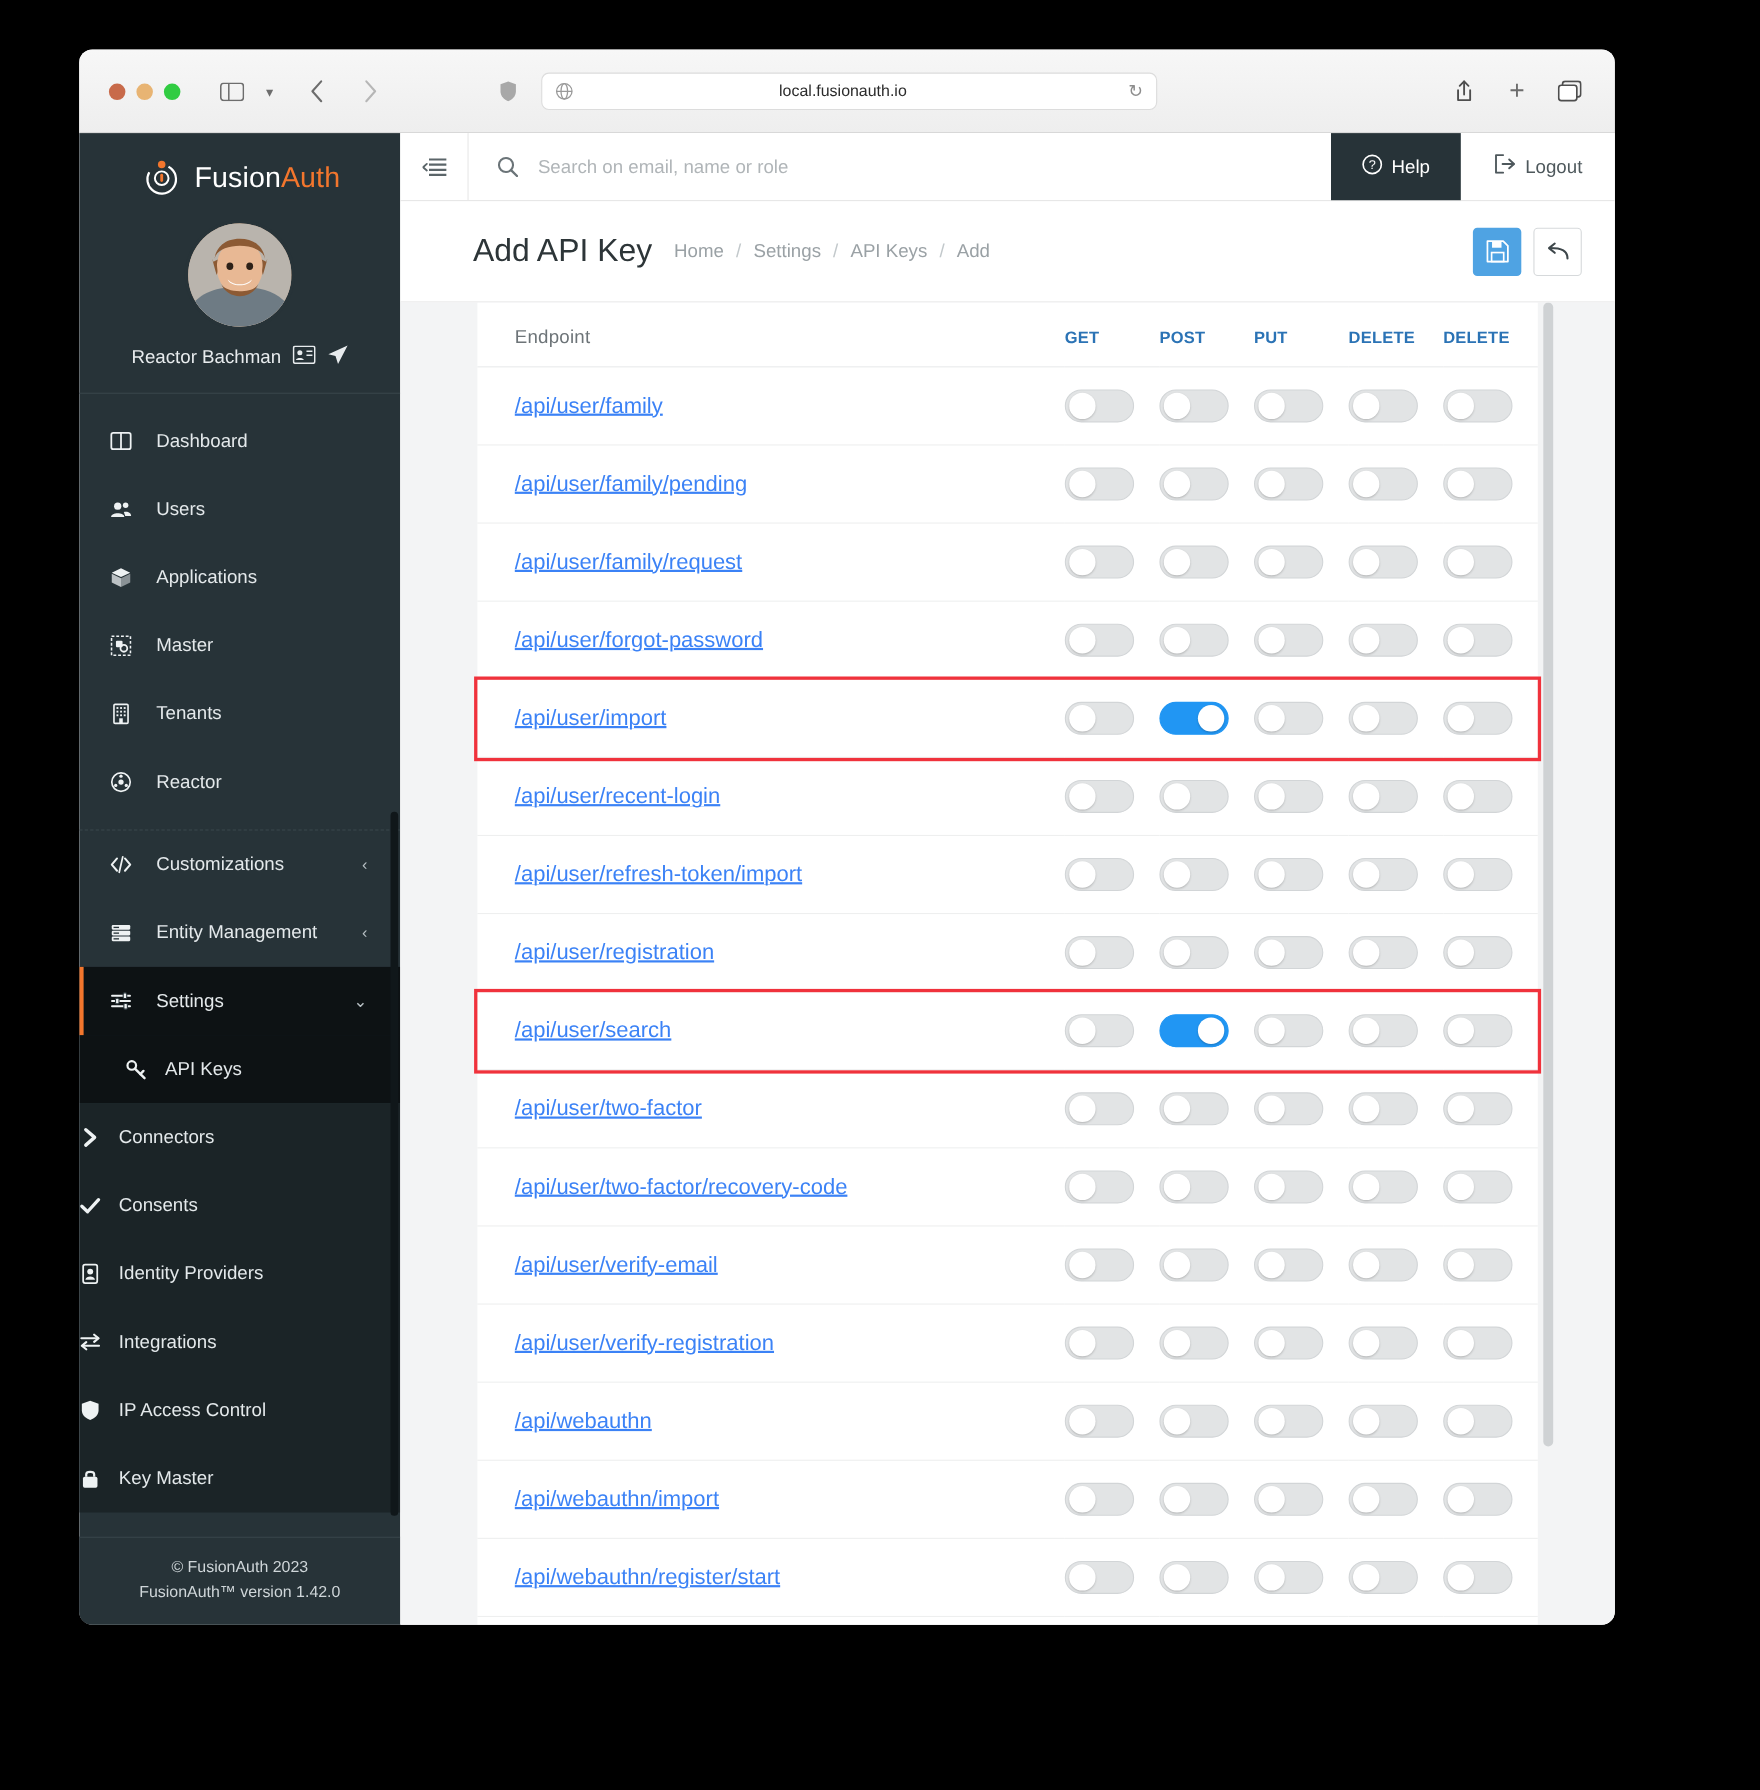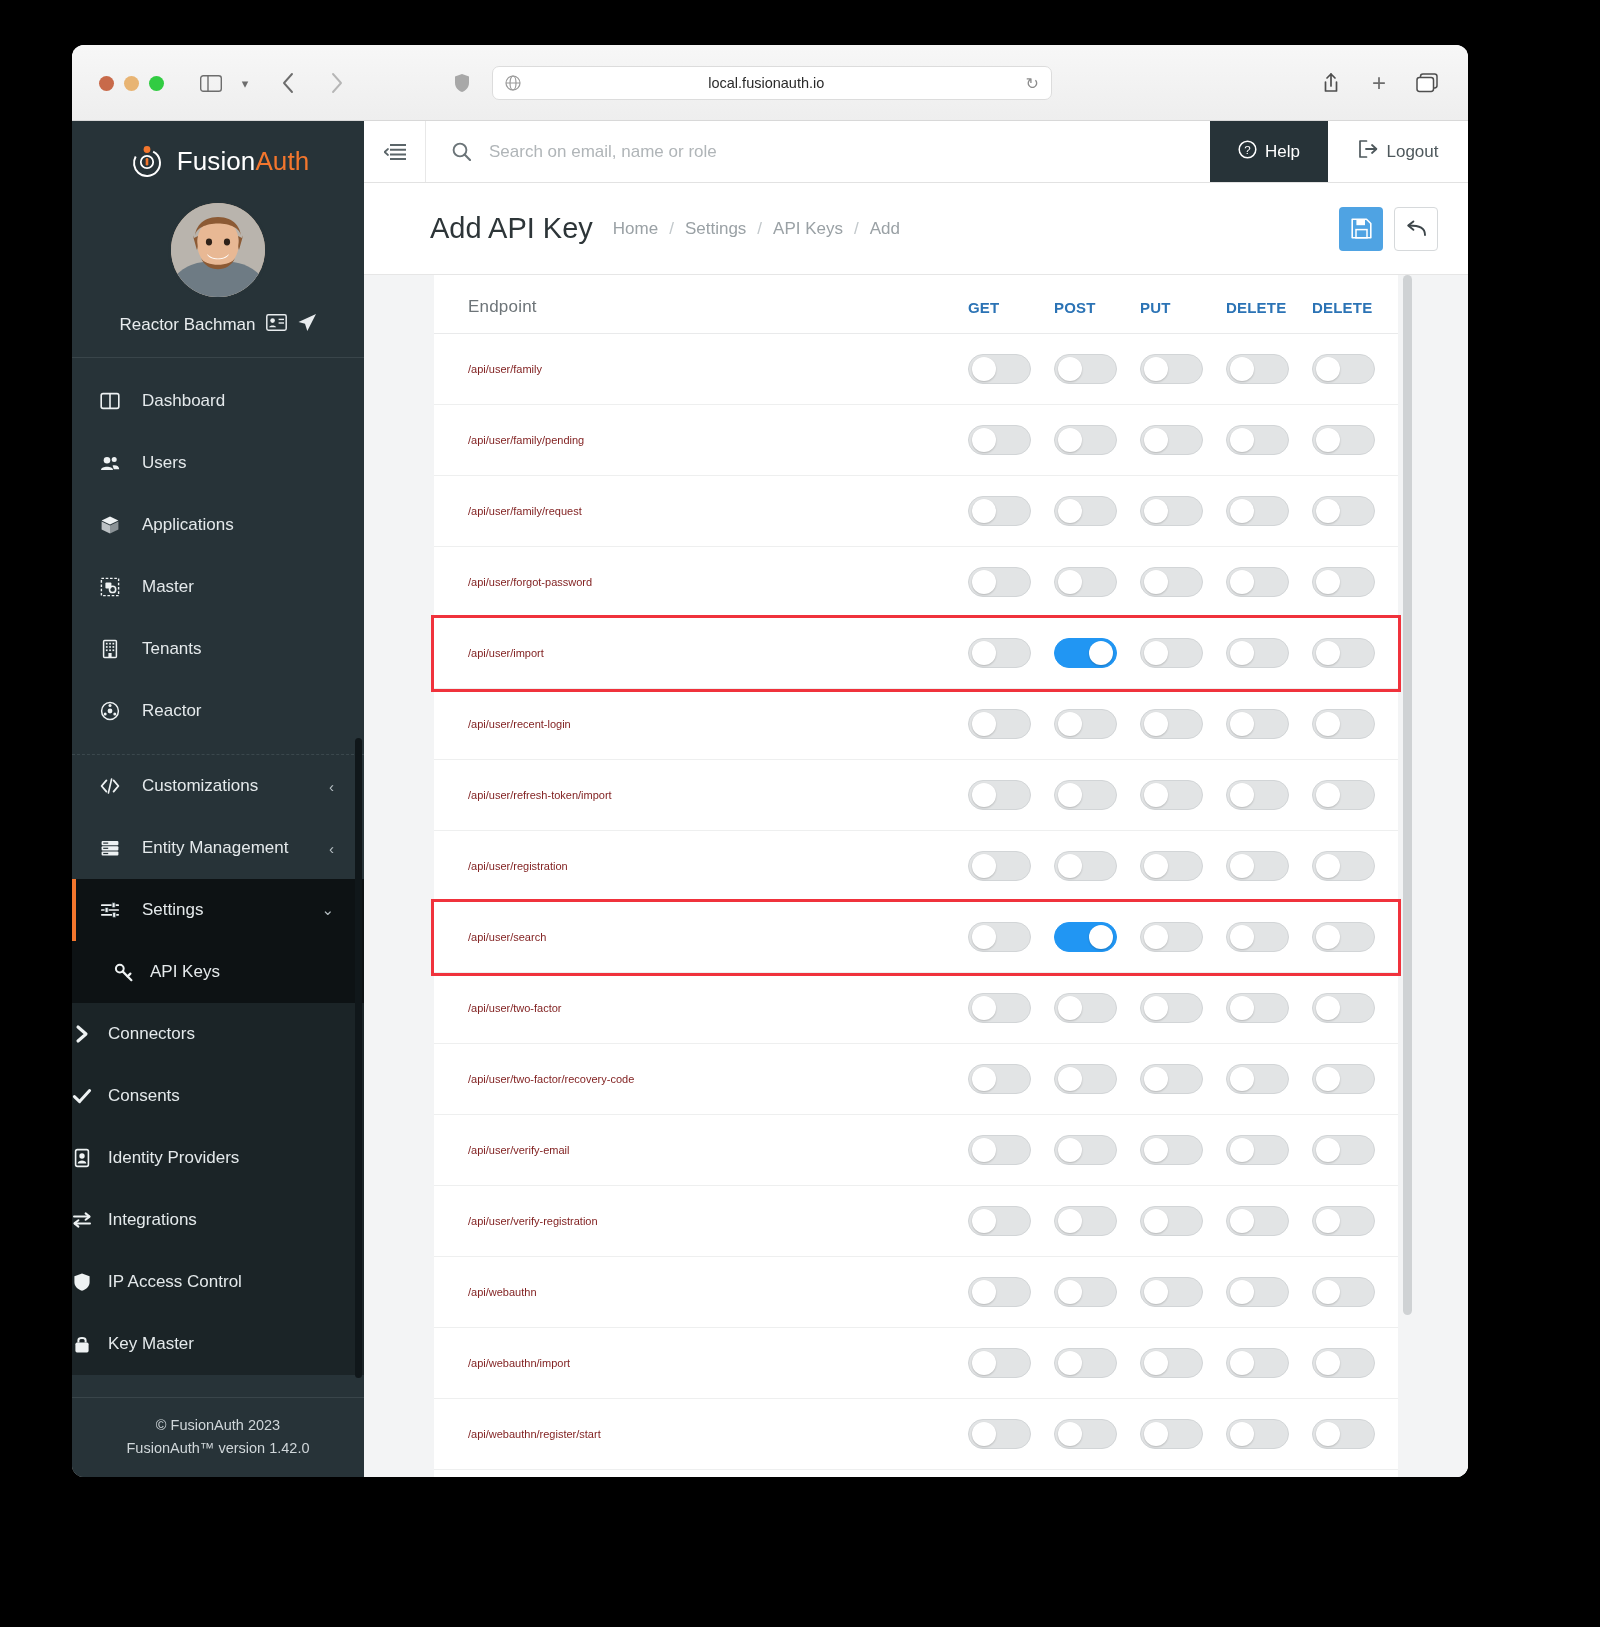--- a/index.html
+++ b/index.html
@@ -213,21 +213,21 @@
   table#perm-table { width: 100%; border-collapse: collapse; }
   #perm-table th {
     text-align: left; font-size: 15px; font-weight: 700;
     color: #2b73b5; padding: 22px 0 16px;
     border-bottom: 1px solid #e9eaeb;
     letter-spacing: .2px;
   }
   #perm-table th.endpoint-col { color: #6d7478; font-weight: 400; font-size: 17px; padding-left: 34px; }
   #perm-table td { border-bottom: 1px solid #eeefef; }
   #perm-table td.ep {
-    font-size: 11px; color: #7f1d1d; padding: 0 0 0 34px; height: 71px;
+    font-size: 20px; color: #3b82f6; padding: 0 0 0 34px; height: 71px; text-decoration: underline;
   }
   #perm-table td.tg { width: 86px; }
   .toggle {
     width: 63px; height: 30px; border-radius: 16px;
     background: #e2e4e5; border: 1px solid #d2d5d7;
     position: relative; cursor: pointer;
   }
   .toggle .knob {
     position: absolute; left: 3px; top: 2px;
     width: 24px; height: 24px; border-radius: 50%;

